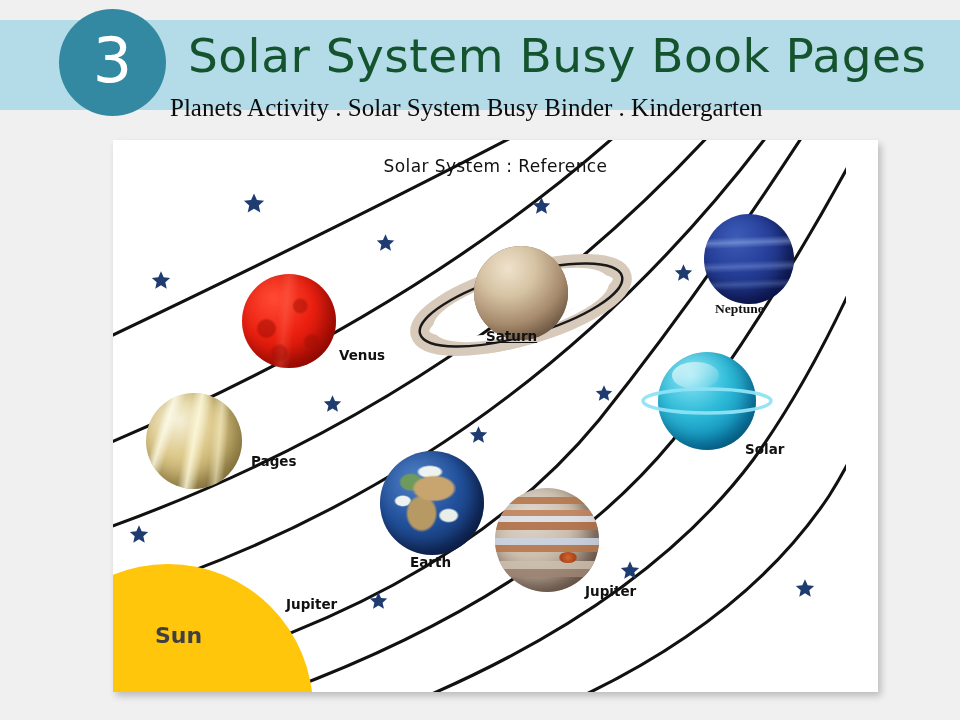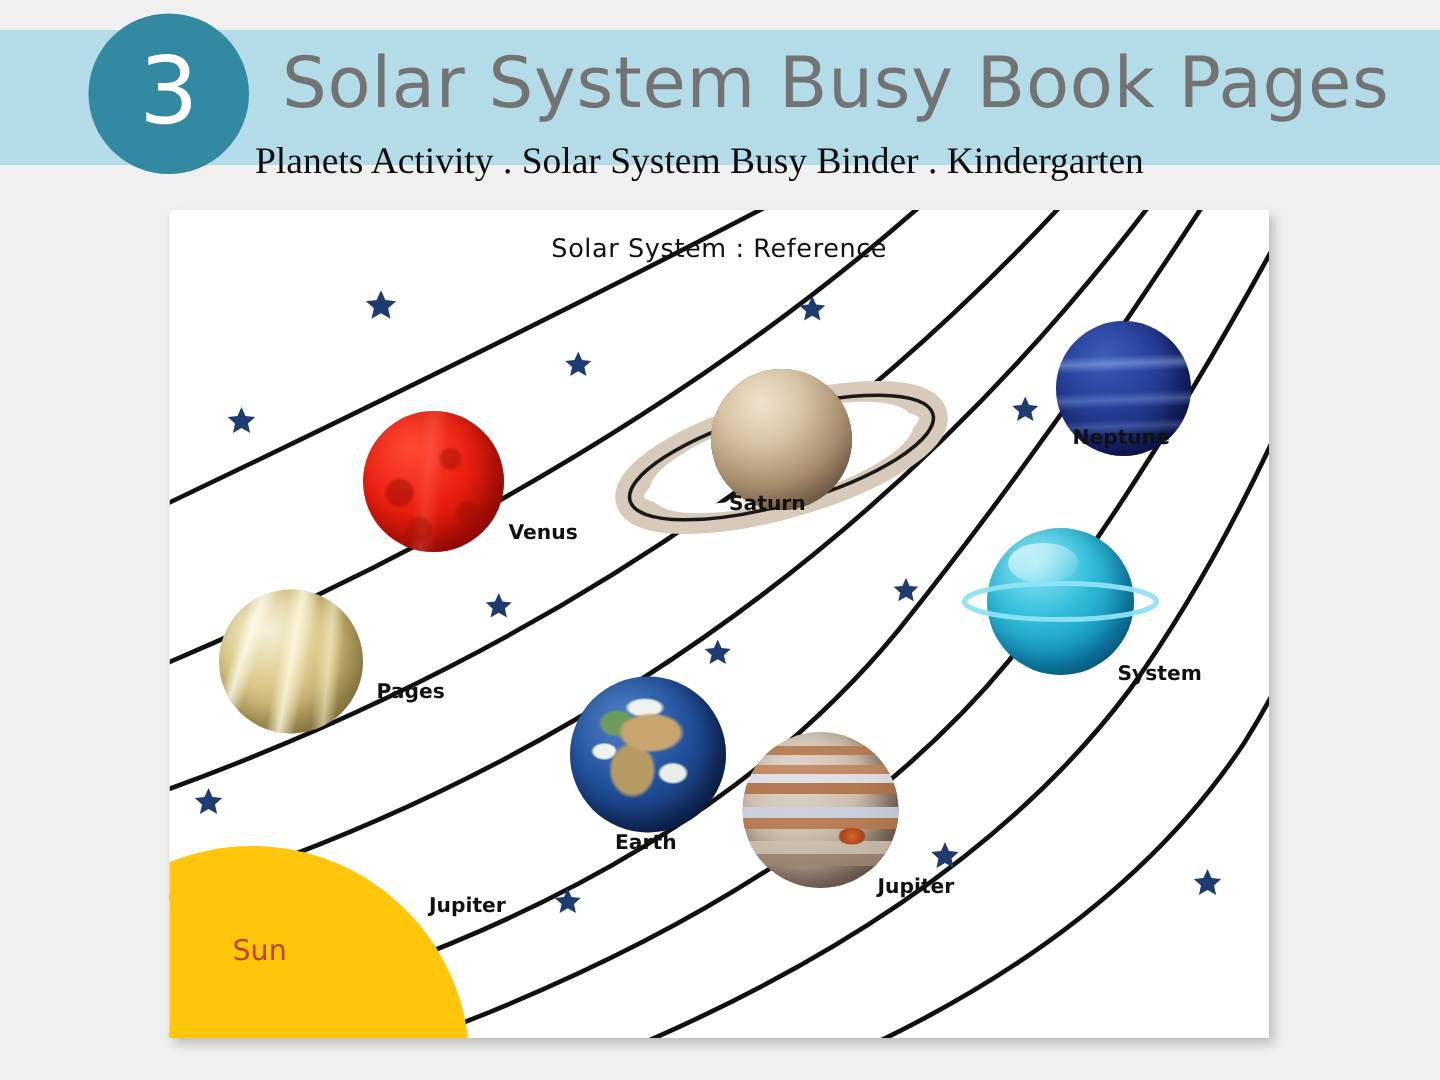--- a/index.html
+++ b/index.html
@@ -21,35 +21,36 @@
     display:flex;align-items:center;justify-content:center;
   }
   .badge-num{
     color:#ffffff;font-size:62px;line-height:1;
     font-family:"DejaVu Sans", sans-serif;font-weight:400;
     transform:translateY(-2px);
   }
   .title{
     position:absolute;left:188px;top:26px;
     font-family:"DejaVu Sans", sans-serif;
-    font-size:47px;line-height:60px;color:#737373;
+    font-size:47px;line-height:60px;color:#14532d;
     letter-spacing:0.5px;white-space:nowrap;
   }
   .subtitle{
     position:absolute;left:170px;top:93px;
     font-family:Liberation Serif, serif;
     font-size:25px;line-height:30px;color:#0c0c0c;
     white-space:nowrap;
   }
   
   .card{
     position:absolute;left:113px;top:140px;width:733px;height:552px;
     background:#ffffff;
     box-shadow:3px 4px 7px rgba(0,0,0,.22);
     overflow:hidden;
+    padding-left:32px;
   }
   .card-title{
     position:absolute;left:0;right:0;top:16px;text-align:center;
     font-family:"DejaVu Sans", sans-serif;
     font-size:17px;color:#111;letter-spacing:.4px;
     z-index:8;
   }
   .watermark{
     position:absolute;left:0;right:0;bottom:14px;text-align:center;
     font-family:"Liberation Sans", sans-serif;
@@ -64,21 +65,21 @@
     font-weight:bold;font-size:13.5px;color:#111;white-space:nowrap;
   }
   
   .sun{
     position:absolute;z-index:6;
     background:#ffc60b;border-radius:50%;
   }
   .sun-label{
     position:absolute;z-index:7;
     font-family:"DejaVu Sans", sans-serif;
-    font-weight:normal;font-size:19px;color:#c2410c;
+    font-weight:bold;font-size:22px;color:#404040;
   }
   .p-venus{
     background:
       radial-gradient(circle at 34% 28%, #f5f0d8 0%, #ddc98b 38%, #bda866 68%, #8d7c49 100%);
     box-shadow:inset -8px -8px 18px rgba(60,45,10,.4);
   }
   .p-venus::after{
     content:"";position:absolute;inset:0;border-radius:50%;
     background:
       linear-gradient(108deg, transparent 18%, rgba(255,255,240,.75) 24%, transparent 32%),
@@ -220,30 +221,30 @@
         <stop offset="76%" stop-color="#a68a6c"></stop>
         <stop offset="100%" stop-color="#6f5a45"></stop>
       </radialGradient>
     </defs>
     <g transform="rotate(-16 111 78)" clip-path="inset(78px 0 0 0)">
       <ellipse cx="111" cy="78" rx="105" ry="31" fill="none" stroke="#d8cabb" stroke-width="19"></ellipse>
       <ellipse cx="111" cy="78" rx="105" ry="31" fill="none" stroke="#1a1a1a" stroke-width="2.4"></ellipse>
       <ellipse cx="111" cy="78" rx="88" ry="25" fill="none" stroke="#ffffff" stroke-width="6"></ellipse>
     </g>
   </svg>
-  <div class="plabel" style="left:373px;top:188px;">Saturn</div>
+  <div class="plabel" style="left:373px;top:188px;text-decoration:underline;">Saturn</div>
 
   <div class="planet p-uranus" style="left:545px;top:212px;width:98px;height:98px;z-index:5;"></div>
   <svg style="position:absolute;left:527px;top:243px;width:134px;height:36px;z-index:6;" viewBox="0 0 134 36">
     <ellipse cx="67" cy="18" rx="64" ry="12" fill="none" stroke="#8fe3f5" stroke-width="3.4" opacity=".95"></ellipse>
   </svg>
-  <div class="plabel" style="left:632px;top:301px;">System</div>
+  <div class="plabel" style="left:632px;top:301px;">Solar</div>
 
   <div class="planet p-neptune" style="left:591px;top:74px;width:90px;height:90px;"></div>
-  <div class="plabel" style="left:602px;top:144px;">Neptune</div>
+  <div class="plabel" style="left:602px;top:161px;font-family:Liberation Serif, serif;">Neptune</div>
 
   <div id="star-layer">
       <div class="star" style="left: 130px; top: 52px; width: 22px; height: 22px;"><svg viewBox="0 0 24 24" width="22" height="22">
           <polygon fill="#1f3c70" points="12,1.6 15.2,8.8 23,9.6 17.2,14.8 18.9,22.4 12,18.4 5.1,22.4 6.8,14.8 1,9.6 8.8,8.8"></polygon>
         </svg></div>
       <div class="star" style="left: 38px; top: 130px; width: 20px; height: 20px;"><svg viewBox="0 0 24 24" width="20" height="20">
           <polygon fill="#1f3c70" points="12,1.6 15.2,8.8 23,9.6 17.2,14.8 18.9,22.4 12,18.4 5.1,22.4 6.8,14.8 1,9.6 8.8,8.8"></polygon>
         </svg></div>
       <div class="star" style="left: 262.5px; top: 92.5px; width: 19px; height: 19px;"><svg viewBox="0 0 24 24" width="19" height="19">
           <polygon fill="#1f3c70" points="12,1.6 15.2,8.8 23,9.6 17.2,14.8 18.9,22.4 12,18.4 5.1,22.4 6.8,14.8 1,9.6 8.8,8.8"></polygon>

